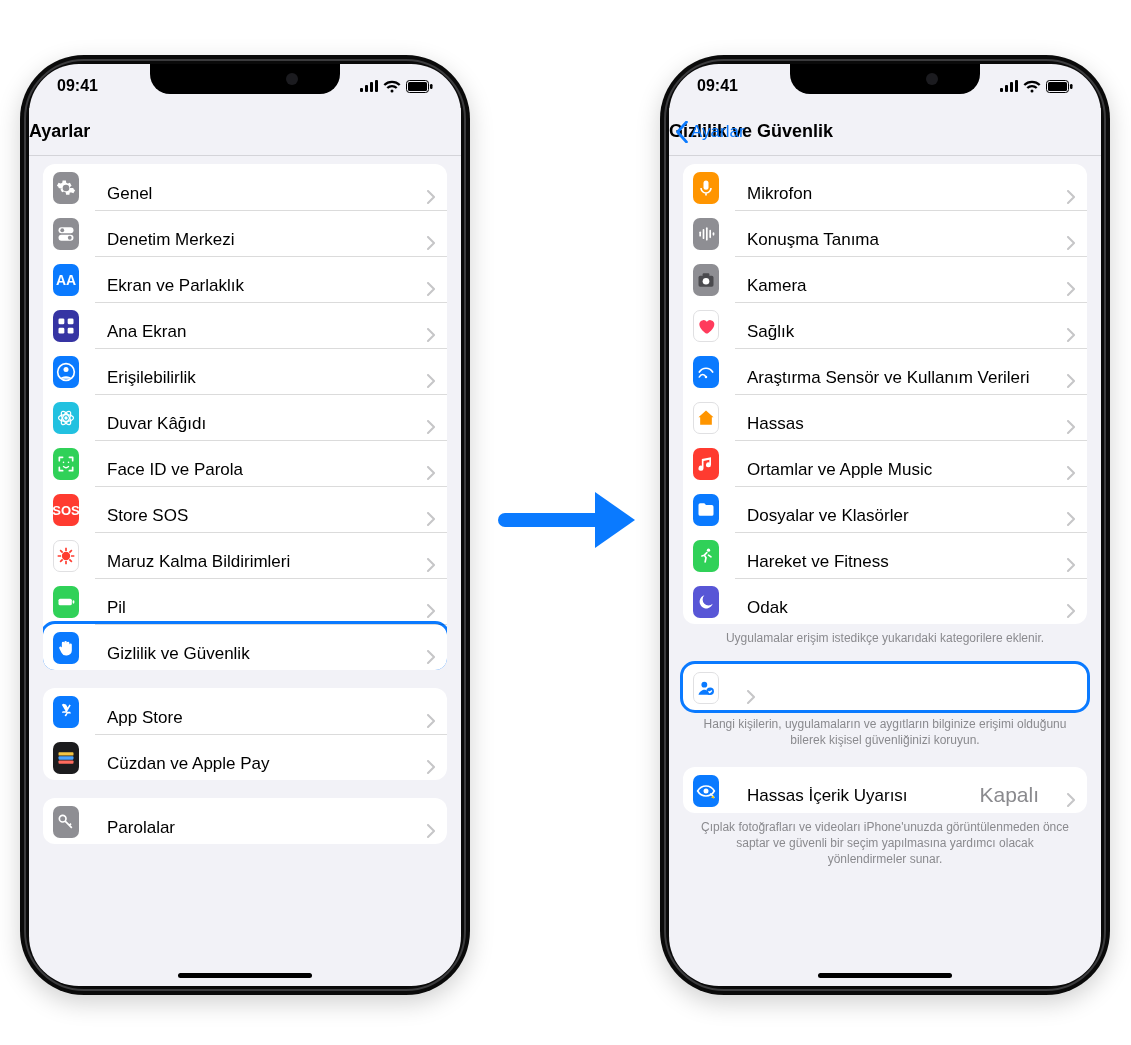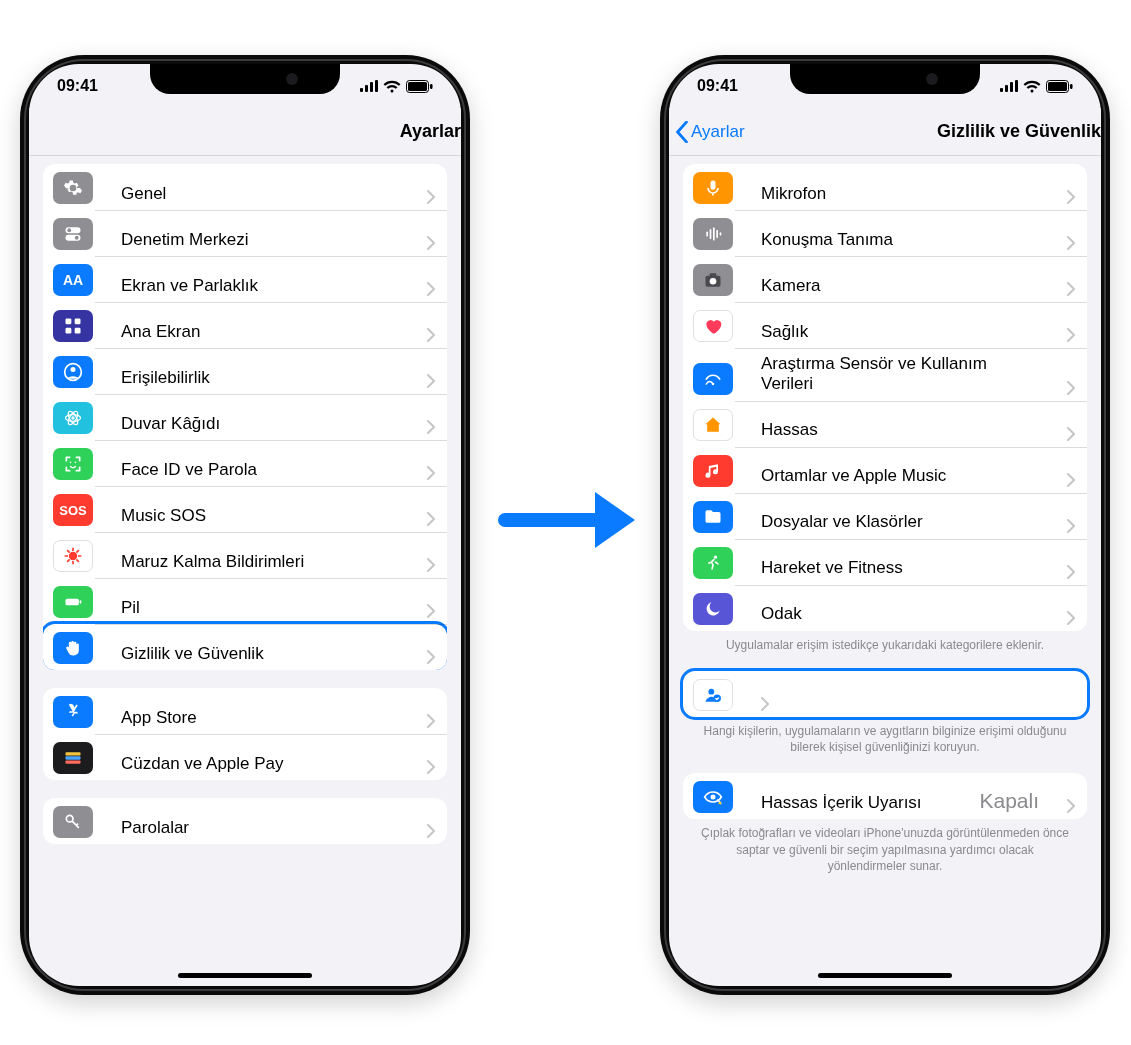--- a/index.html
+++ b/index.html
@@ -71,21 +71,21 @@
     font-weight: 600;
     font-size: 16px;
     color: #000;
   }
   .status-right { display: flex; align-items: center; gap: 5px; }
   .status-right svg { display: block; }
   .navbar {
     height: 48px;
     display: flex;
     align-items: center;
-    justify-content: flex-end;
+    justify-content: flex-start;
     position: relative;
     border-bottom: 0.5px solid rgba(0,0,0,0.12);
     background: #f2f2f7;
   }
   .navbar .title { font-size: 18px; font-weight: 600; color: #000; }
   .navbar .back {
     position: absolute;
     left: 6px;
     top: 0;
     bottom: 0;
@@ -135,21 +135,21 @@
   }
   .row .value {
     font-size: 21px;
     color: #8a8a8e;
   }
   .row .chev {
     color: #c6c6c8;
     flex-shrink: 0;
   }
   .icon {
-    width: 40px; height: 32px;
+    width: 26px; height: 32px;
     border-radius: 7px;
     display: flex;
     align-items: center;
     justify-content: center;
     flex-shrink: 0;
     color: #fff;
     font-weight: 700;
     font-size: 14px;
   }
   .icon.white { background:#fff; border:1px solid #e0e0e2; color:#ff3b30; }
@@ -309,21 +309,21 @@
               </span>
     <span class="label">Face ID ve Parola</span>
     <svg class="chev" width="8" height="14" viewBox="0 0 8 14">
                 <path d="M1 1l6 6-6 6" fill="none" stroke="currentColor" stroke-width="2" stroke-linecap="round"></path>
               </svg>
   </div>
             <div class="row">
     <span class="icon" style="background:#ff3b30">
                 <span style="color:#fff;font-size:13px;font-weight:800">SOS</span>
               </span>
-    <span class="label">Music SOS</span>
+    <span class="label">Store SOS</span>
     <svg class="chev" width="8" height="14" viewBox="0 0 8 14">
                 <path d="M1 1l6 6-6 6" fill="none" stroke="currentColor" stroke-width="2" stroke-linecap="round"></path>
               </svg>
   </div>
             <div class="row">
     <span class="icon white" style="background:#ffffff">
                 <svg viewBox="0 0 24 24">
                   <circle cx="12" cy="12" r="5" fill="#ff3b30"></circle>
                   <g stroke="#ff3b30" stroke-width="2">
                     <line x1="12" y1="2" x2="12" y2="6"></line>

